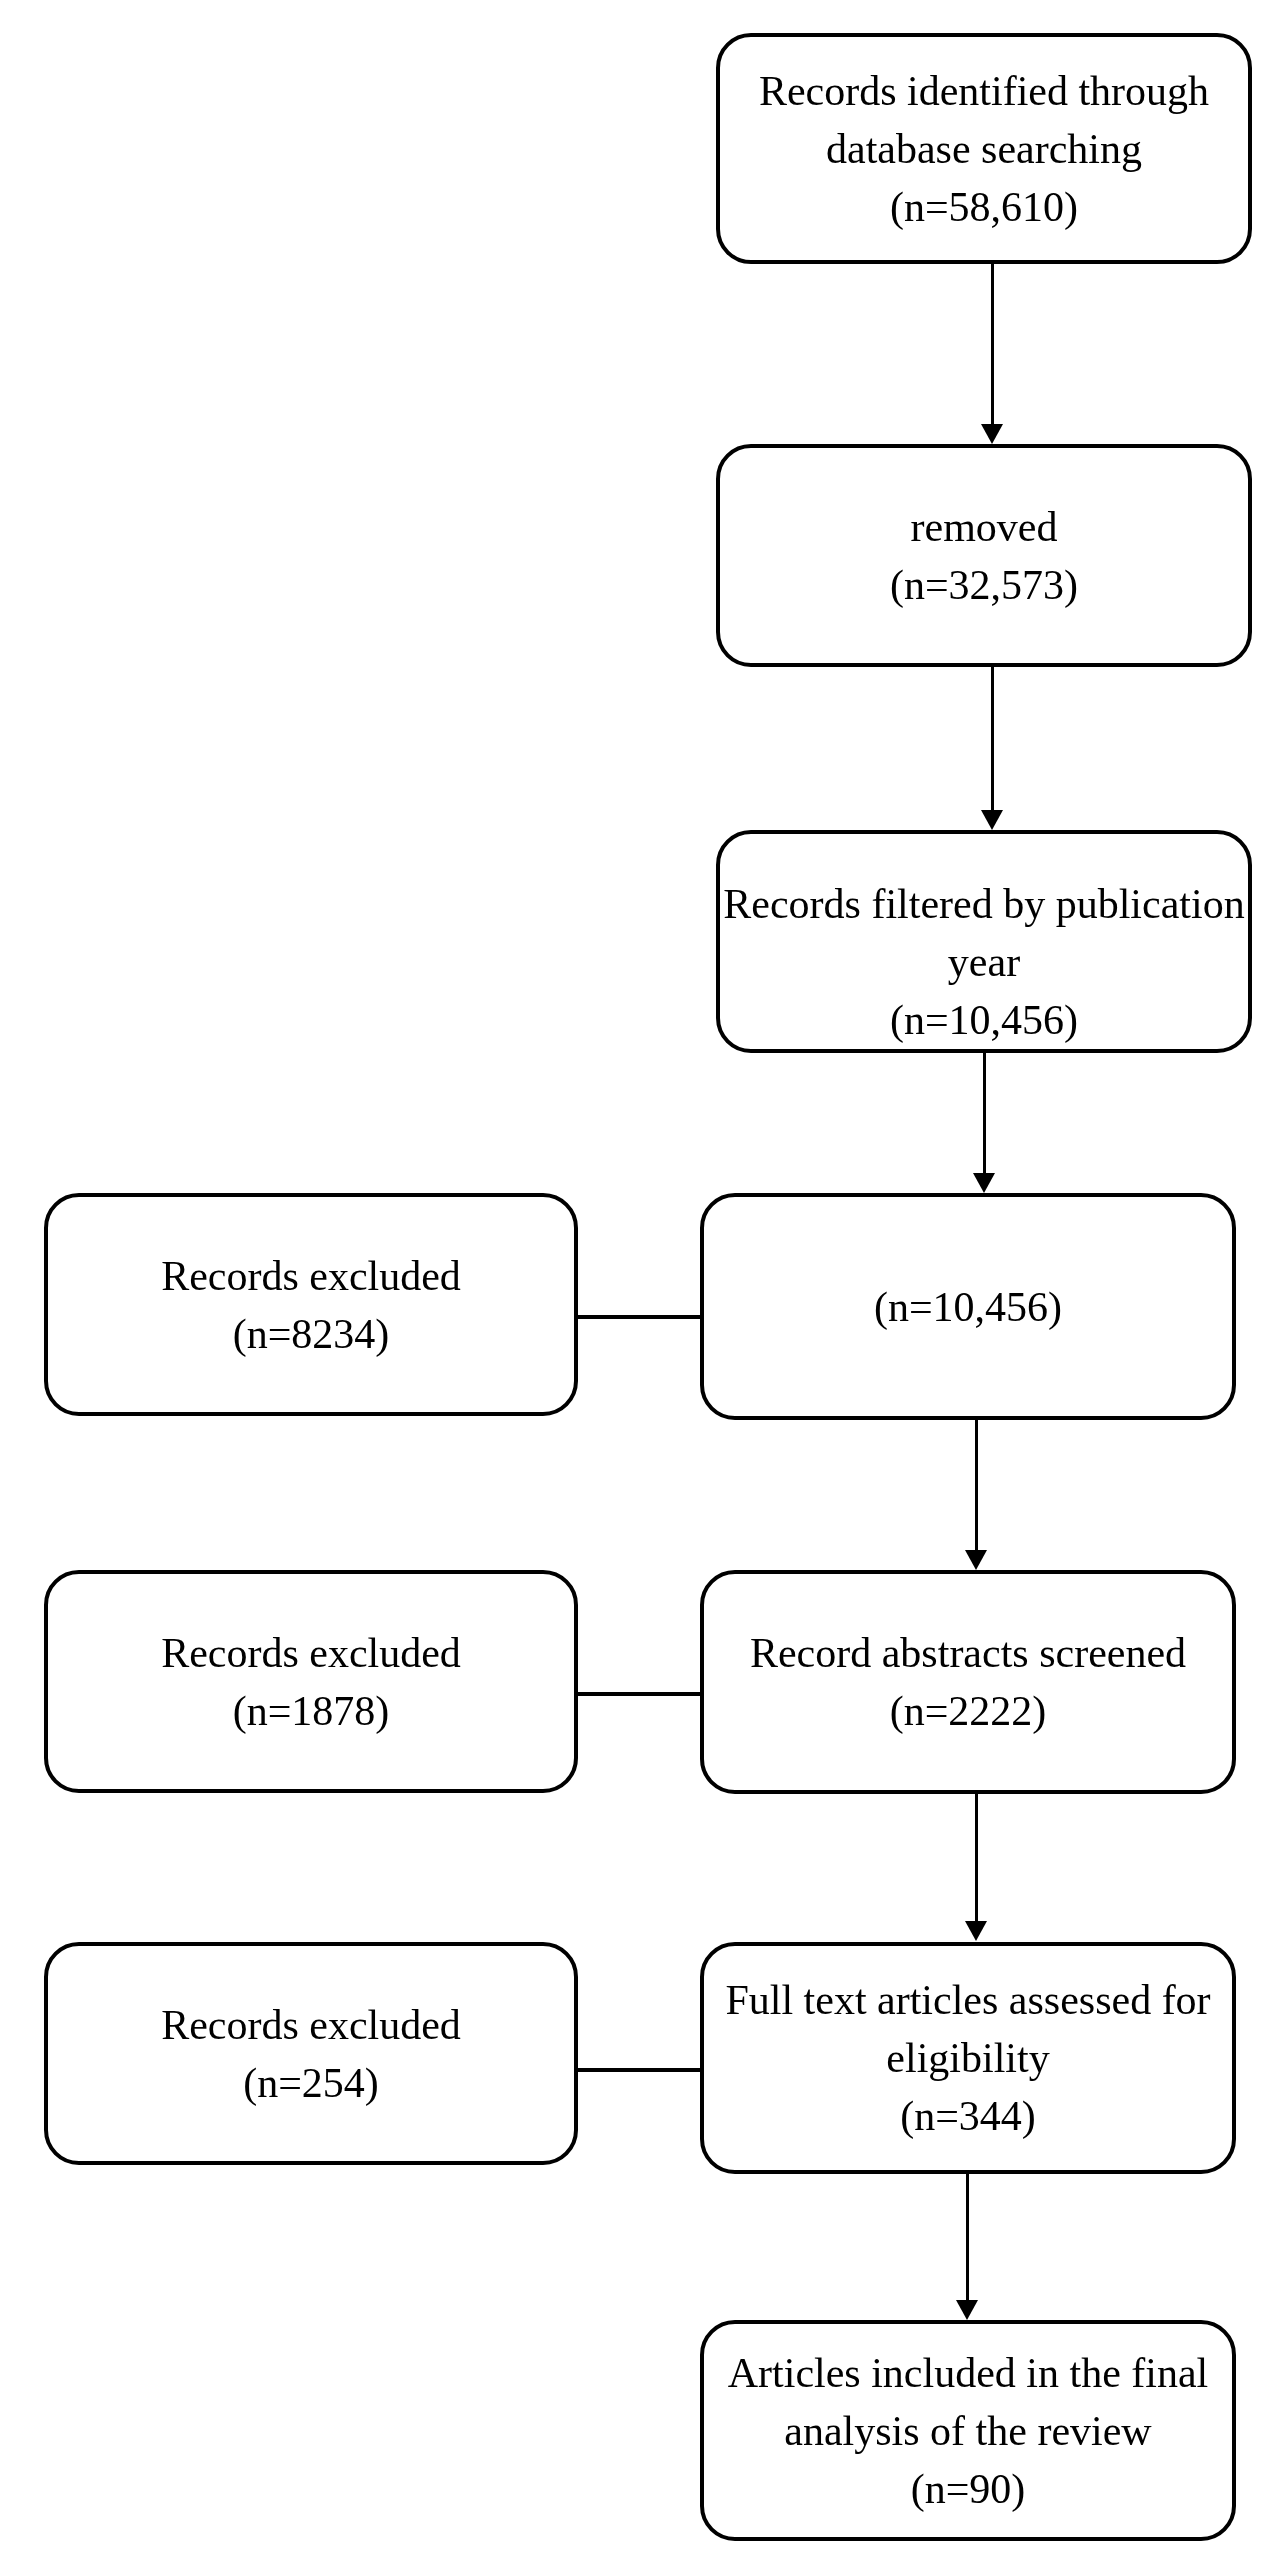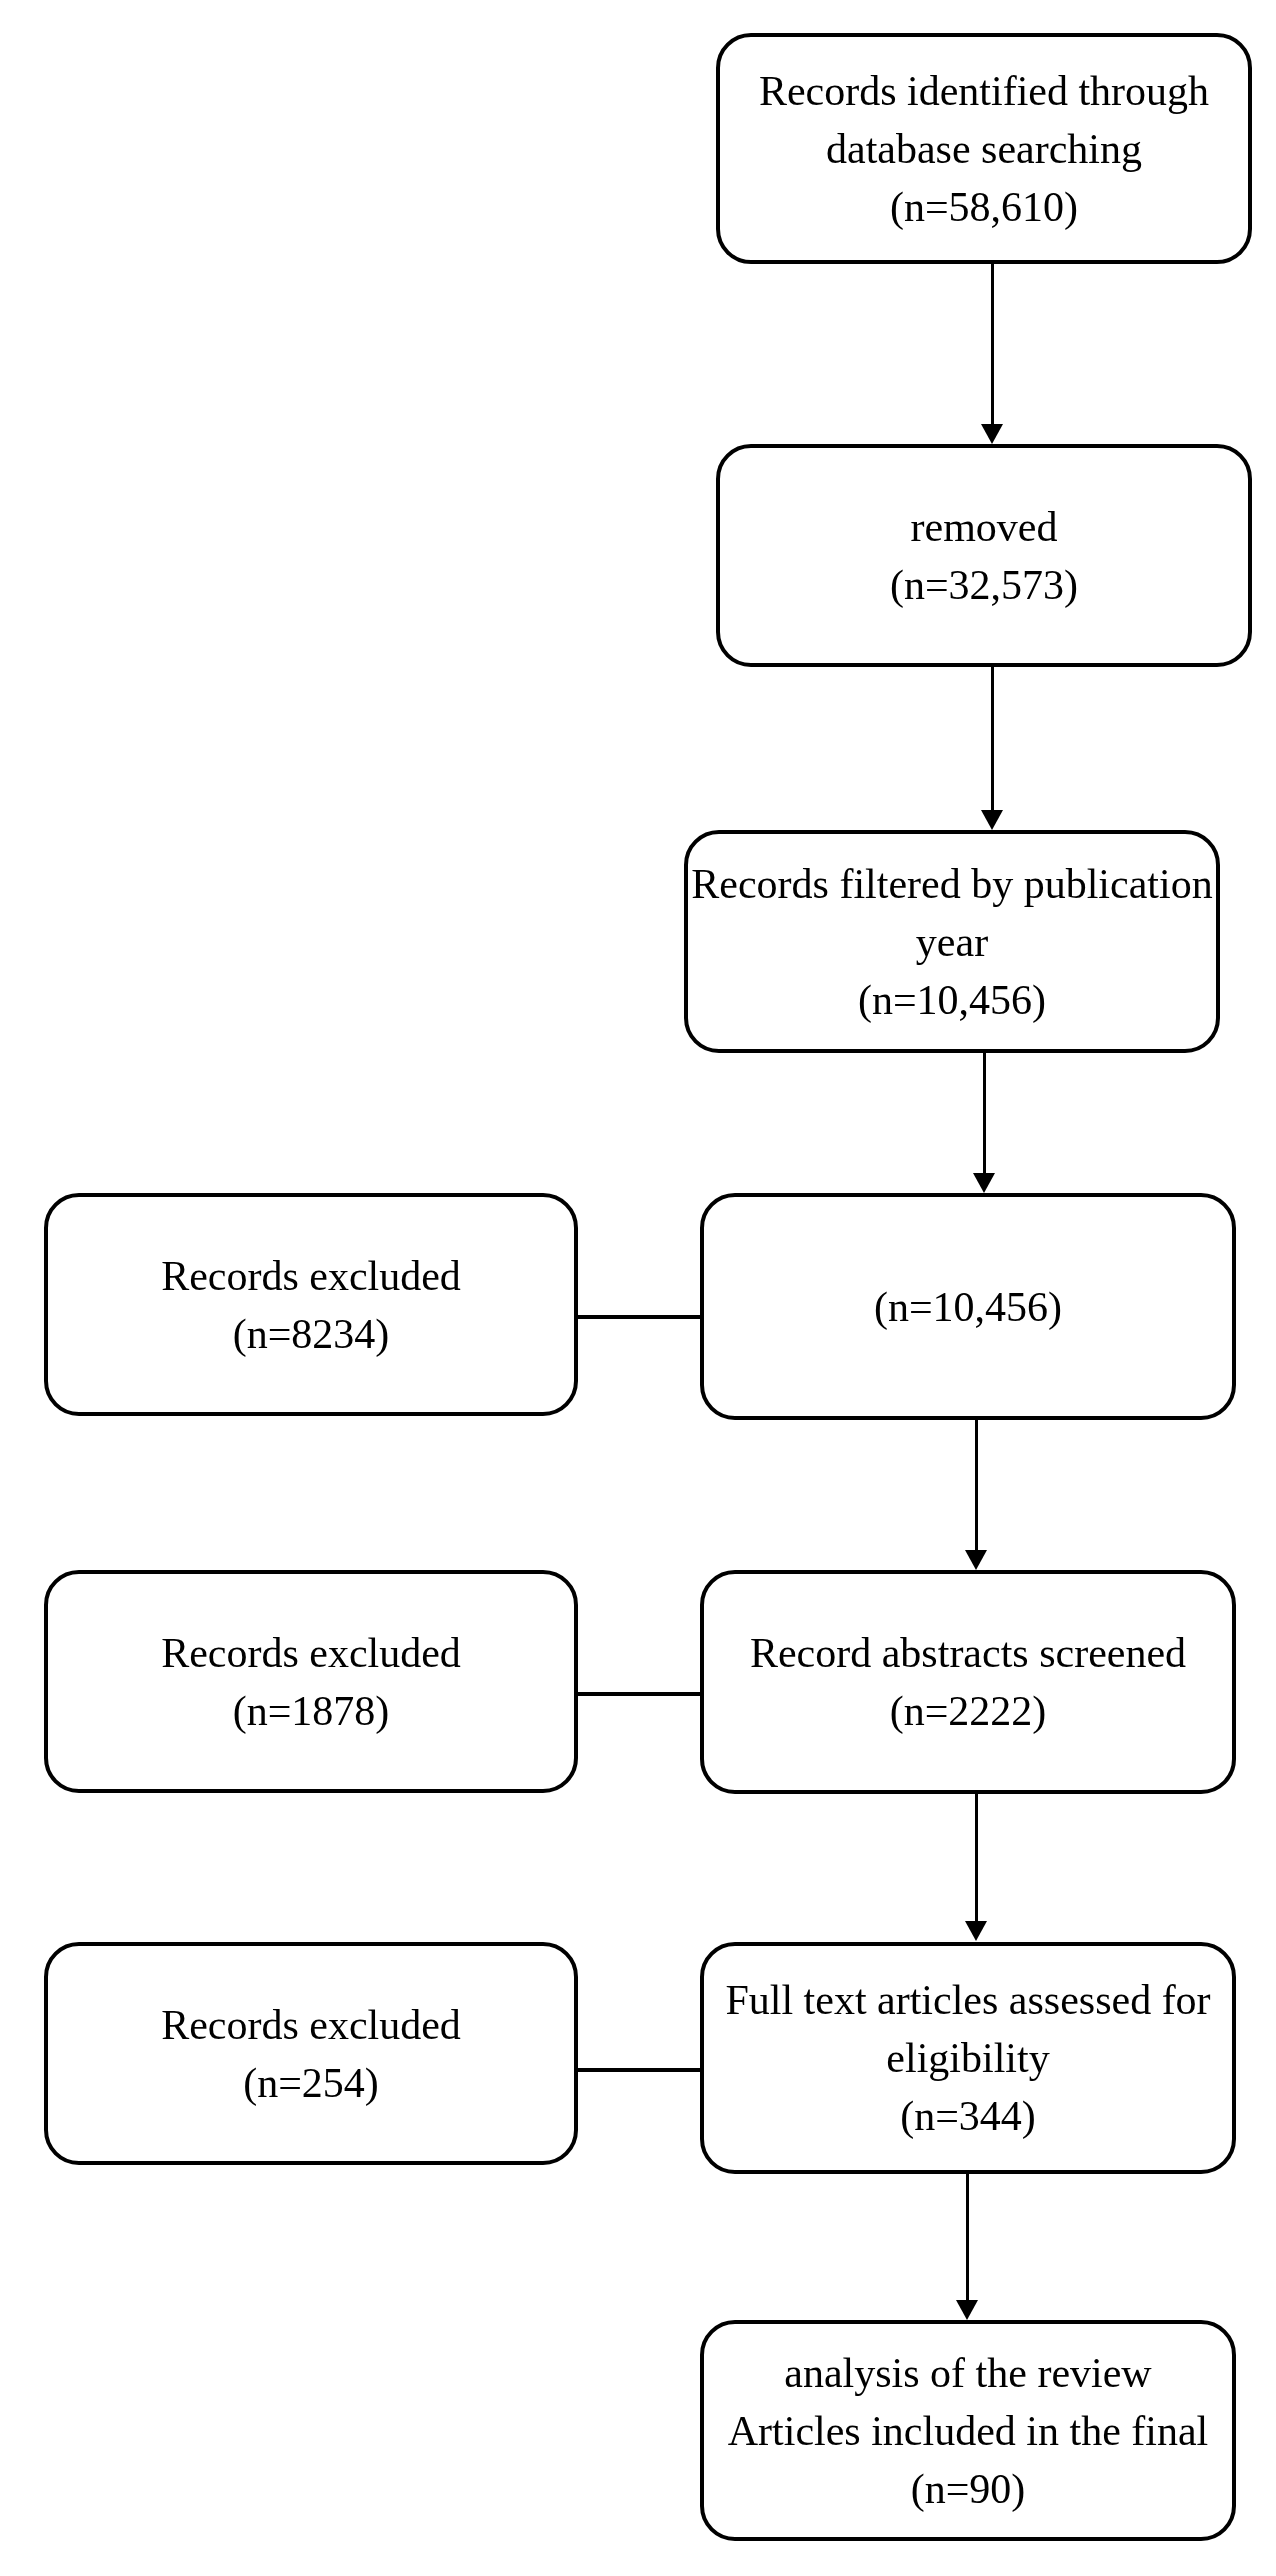--- a/index.html
+++ b/index.html
@@ -60,21 +60,21 @@
     <div class="line">Records identified through</div>
     <div class="line">database searching</div>
     <div class="line">(n=58,610)</div>
   </div>
 
   <div class="box" style="left:716px; top:444px; width:536px; height:223px;">
     <div class="line">removed</div>
     <div class="line">(n=32,573)</div>
   </div>
 
-  <div class="box" style="left:684px; top:830px; width:536px; height:223px;">
+  <div class="box" style="left:716px; top:830px; width:536px; height:223px;justify-content:flex-end;">
     <div class="line">Records filtered by publication</div>
     <div class="line">year</div>
     <div class="line">(n=10,456)</div>
   </div>
 
   <div class="box" style="left:700px; top:1193px; width:536px; height:227px;">
     <div class="line">(n=10,456)</div>
   </div>
 
   <div class="box" style="left:700px; top:1570px; width:536px; height:224px;align-items:center;">
@@ -82,22 +82,22 @@
     <div class="line">(n=2222)</div>
   </div>
 
   <div class="box" style="left:700px; top:1942px; width:536px; height:232px;align-items:center;">
     <div class="line">Full text articles assessed for</div>
     <div class="line">eligibility</div>
     <div class="line">(n=344)</div>
   </div>
 
   <div class="box" style="left:700px; top:2320px; width:536px; height:221px;">
+    <div class="line">Articles included in the final</div>
     <div class="line">analysis of the review</div>
-    <div class="line">Articles included in the final</div>
     <div class="line">(n=90)</div>
   </div>
 
   <div class="box" style="left:44px; top:1193px; width:534px; height:223px;">
     <div class="line">Records excluded</div>
     <div class="line">(n=8234)</div>
   </div>
 
   <div class="box" style="left:44px; top:1570px; width:534px; height:223px;">
     <div class="line">Records excluded</div>

